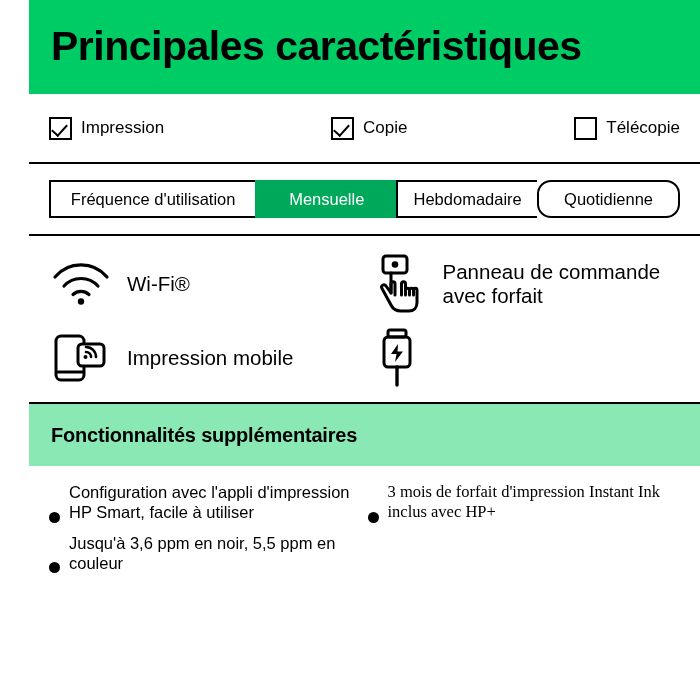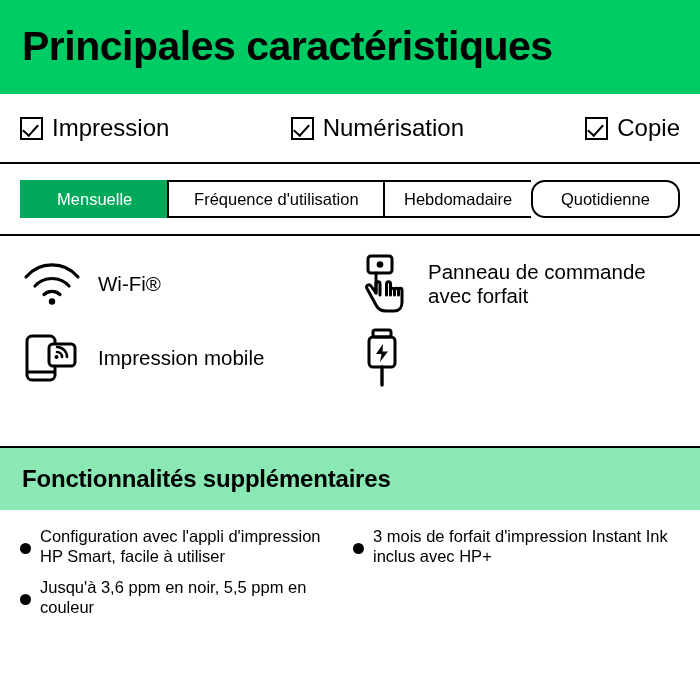--- a/index.html
+++ b/index.html
@@ -14,20 +14,21 @@
     color: #000000;
     overflow: hidden;
   }
   .page {
     width: 700px;
     height: 700px;
     position: relative;
     box-sizing: border-box;
     display: flex;
     flex-direction: column;
+    padding-left: 29px;
   }
 
   
   .header-band {
     background: #00cc66;
     height: 94px;
     display: flex;
     align-items: center;
     padding: 0 22px;
     box-sizing: border-box;
@@ -69,21 +70,21 @@
     position: absolute;
     left: 4px;
     top: 2px;
     width: 7px;
     height: 13px;
     border-right: 2.5px solid #000;
     border-bottom: 2.5px solid #000;
     transform: rotate(42deg);
   }
   .cb-label {
-    font-size: 24px;
+    font-size: 17px;
     color: #000;
     white-space: nowrap;
   }
 
   
   .freq-wrap {
     padding: 14px 20px 14px 20px;
     border-bottom: 2px solid #000;
     box-sizing: border-box;
     height: 72px;
@@ -128,21 +129,21 @@
   
   .features {
     padding: 16px 20px 12px 20px;
     border-bottom: 2px solid #000;
     box-sizing: border-box;
     display: grid;
     grid-template-columns: 1fr 1fr;
     grid-template-rows: auto auto;
     row-gap: 10px;
     column-gap: 0px;
-    height: 212px;
+    height: 168px;
     align-content: start;
   }
   .feat {
     display: flex;
     align-items: center;
     gap: 14px;
   }
   .feat-icon {
     width: 64px;
     height: 64px;
@@ -160,57 +161,58 @@
   
   .sub-band {
     background: #8ae8b4;
     height: 62px;
     display: flex;
     align-items: center;
     padding: 0 22px;
     box-sizing: border-box;
   }
   .sub-title {
-    font-size: 24px;
+    font-size: 20px;
     font-weight: bold;
     letter-spacing: -0.2px;
     color: #000;
   }
 
   
   .bullets {
     padding: 16px 20px 10px 20px;
     display: grid;
     grid-template-columns: 1fr 1fr;
     column-gap: 6px;
     row-gap: 10px;
     box-sizing: border-box;
     flex: 1;
     align-content: start;
   }
   .bullet {
     display: flex;
     gap: 9px;
-    align-items: center;
+    align-items: flex-end;
   }
   .dot {
     width: 11px;
     height: 11px;
     border-radius: 50%;
     background: #000;
     flex: none;
     margin-top: 5px;
   }
   .bullet-text {
     font-size: 16.5px;
     line-height: 1.23;
     color: #000;
   }
   .bullets .col2 {
     grid-column: 2;
+    font-family: Liberation Serif, serif;
   }
   .bullets .col1 {
     grid-column: 1;
   }
 </style>
 </head>
 <body>
 
 <div class="page">
 
@@ -218,37 +220,37 @@
     <div class="header-title">Principales caractéristiques</div>
   </div>
 
   <div class="checkbox-row">
 
     <div class="cb-item">
       <span class="cb-box checked"></span>
       <span class="cb-label">Impression</span>
     </div>
 
-    <div class="cb-item">
-      <span class="cb-box checked"></span>
-      <span class="cb-label">Numérisation</span>
-    </div>
 
     <div class="cb-item">
       <span class="cb-box checked"></span>
       <span class="cb-label">Copie</span>
     </div>
 
+    <div class="cb-item">
+      <span class="cb-box"></span>
+      <span class="cb-label">Télécopie</span>
+    </div>
 
   </div>
 
   <div class="freq-wrap">
     <div class="freq-row">
+      <div class="freq-cell label-cell">Fréquence d'utilisation</div>
       <div class="freq-cell opt selected">Mensuelle</div>
-      <div class="freq-cell label-cell">Fréquence d'utilisation</div>
       <div class="freq-cell opt">Hebdomadaire</div>
       <div class="freq-cell opt">Quotidienne</div>
     </div>
   </div>
 
   <div class="features">
 
     <div class="feat">
       <div class="feat-icon">
         <svg width="60" height="44" viewBox="0 0 60 44" aria-hidden="true">

